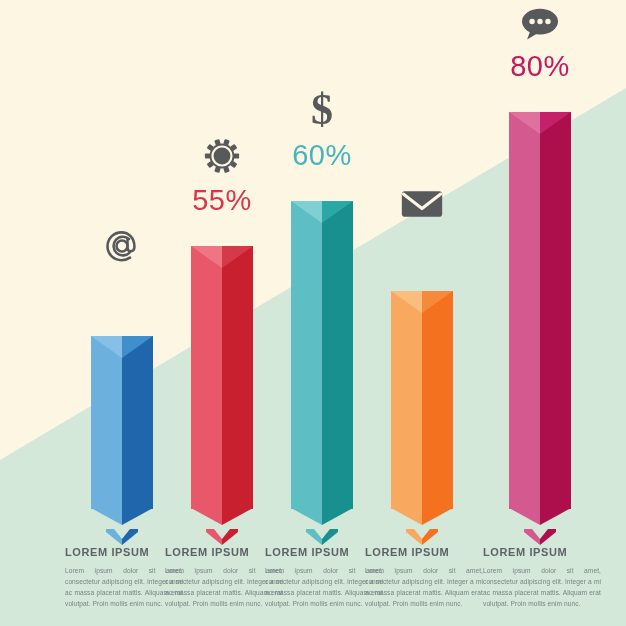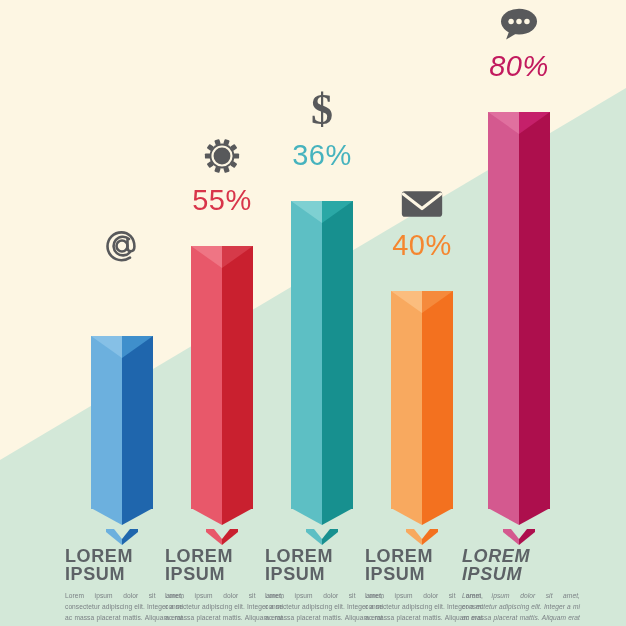--- a/index.html
+++ b/index.html
@@ -24,21 +24,21 @@
   .bar{position:absolute;left:32px;width:62px;}
   .bar .body{position:absolute;left:0;top:0;width:62px;bottom:16px;}
   .bar .face-l{position:absolute;left:0;top:0;width:31px;height:100%;}
   .bar .face-r{position:absolute;left:31px;top:0;width:31px;height:100%;}
   .bar .cap{position:absolute;left:0;top:0;width:62px;height:22px;}
   .bar .tip{position:absolute;left:0;bottom:0;width:62px;height:17px;}
 
   .chev{position:absolute;left:47px;width:32px;height:16px;}
 
   .label{position:absolute;left:6px;width:118px;}
-  .label h3{margin:0 0 8px 0;font-size:18px;font-weight:700;color:#5d6266;
+  .label h3{margin:0 0 8px 0;font-size:11px;font-weight:700;color:#5d6266;
             letter-spacing:.6px;line-height:1;}
   .label p{margin:0;font-size:6.6px;line-height:1.65;color:#7b8185;
            text-align:justify;letter-spacing:.08px;}
 </style>
 </head>
 <body>
 
 <div id="stage">
 
   <div class="bg-cream" style="background: rgb(253, 246, 227);"></div>
@@ -139,21 +139,21 @@
       <p>Lorem ipsum dolor sit amet, consectetur adipiscing elit. Integer a mi ac massa placerat mattis. Aliquam erat volutpat. Proin mollis enim nunc.</p>
     </div>
   </div>
       <div class="col" style="left: 259px;">
     <div class="icon" style="top:85.2px;height:46px;">
           <svg width="38" height="44" viewBox="0 0 38 48">
         <text x="19" y="40" text-anchor="middle" font-family="'Liberation Serif',serif" font-size="48" font-weight="700" fill="#58595b">$</text>
       </svg>
         </div>
 
-    <div class="pct" style="top:141.2px;color:#46b3be;">36%</div>
+    <div class="pct" style="top:141.2px;color:#46b3be;">60%</div>
 
     <div class="bar" style="top:201.2px;height:323.8px;">
       <div class="body">
         <div class="face-l" style="background:#5dbfc4;"></div>
         <div class="face-r" style="background:#17908f;"></div>
         <svg class="cap" viewBox="0 0 62 22" preserveAspectRatio="none">
           <polygon points="0,0 31,0 31,22 0,22" fill="#7ed0d2"></polygon>
           <polygon points="31,0 62,0 62,22 31,22" fill="#2aa8a6"></polygon>
           <polygon points="0,0 62,0 31,22" fill="#2aa8a6" opacity="0"></polygon>
           <polygon points="0,0 31,22 0,22" fill="#5dbfc4"></polygon>
@@ -177,21 +177,20 @@
     </div>
   </div>
       <div class="col" style="left: 359px;">
     <div class="icon" style="top:174.8px;height:46px;">
           <svg width="44" height="34" viewBox="0 0 48 36">
         <rect x="2" y="4" width="44" height="28" rx="3.4" fill="#58595b"></rect>
         <path d="M3.6 7.2 L24 23 L44.4 7.2" fill="none" stroke="#fdf6e3" stroke-width="3.4" stroke-linejoin="round" stroke-linecap="round"></path>
       </svg>
         </div>
 
-    <div class="pct" style="top:230.8px;color:#f5862f;">40%</div>
 
     <div class="bar" style="top:290.8px;height:234.2px;">
       <div class="body">
         <div class="face-l" style="background:#f8a95f;"></div>
         <div class="face-r" style="background:#f3711f;"></div>
         <svg class="cap" viewBox="0 0 62 22" preserveAspectRatio="none">
           <polygon points="0,0 31,0 31,22 0,22" fill="#fbbd7e"></polygon>
           <polygon points="31,0 62,0 62,22 31,22" fill="#f58a3c"></polygon>
           <polygon points="0,0 62,0 31,22" fill="#f58a3c" opacity="0"></polygon>
           <polygon points="0,0 31,22 0,22" fill="#f8a95f"></polygon>
@@ -207,21 +206,21 @@
     <svg class="chev" style="top:529.0px;" viewBox="0 0 32 16" preserveAspectRatio="none">
       <polygon points="0,0 8,0 16,10 16,16 0,3" fill="#f8a95f"></polygon>
       <polygon points="32,0 24,0 16,10 16,16 32,3" fill="#f3711f"></polygon>
     </svg>
 
     <div class="label" style="top:547.0px;">
       <h3>LOREM IPSUM</h3>
       <p>Lorem ipsum dolor sit amet, consectetur adipiscing elit. Integer a mi ac massa placerat mattis. Aliquam erat volutpat. Proin mollis enim nunc.</p>
     </div>
   </div>
-      <div class="col" style="left: 456px; font-style: italic;">
+      <div class="col" style="left: 477px;">
     <div class="icon" style="top:-4.4px;height:46px;">
           <svg width="46" height="36" viewBox="0 0 48 38">
         <ellipse cx="24" cy="16.4" rx="19" ry="13.6" fill="#58595b"></ellipse>
         <path d="M13.8 26 L10.4 35.4 L20.6 29.4 Z" fill="#58595b"></path>
         <circle cx="15.6" cy="16.4" r="2.9" fill="#fdf6e3"></circle>
         <circle cx="24" cy="16.4" r="2.9" fill="#fdf6e3"></circle>
         <circle cx="32.4" cy="16.4" r="2.9" fill="#fdf6e3"></circle>
       </svg>
         </div>
 

